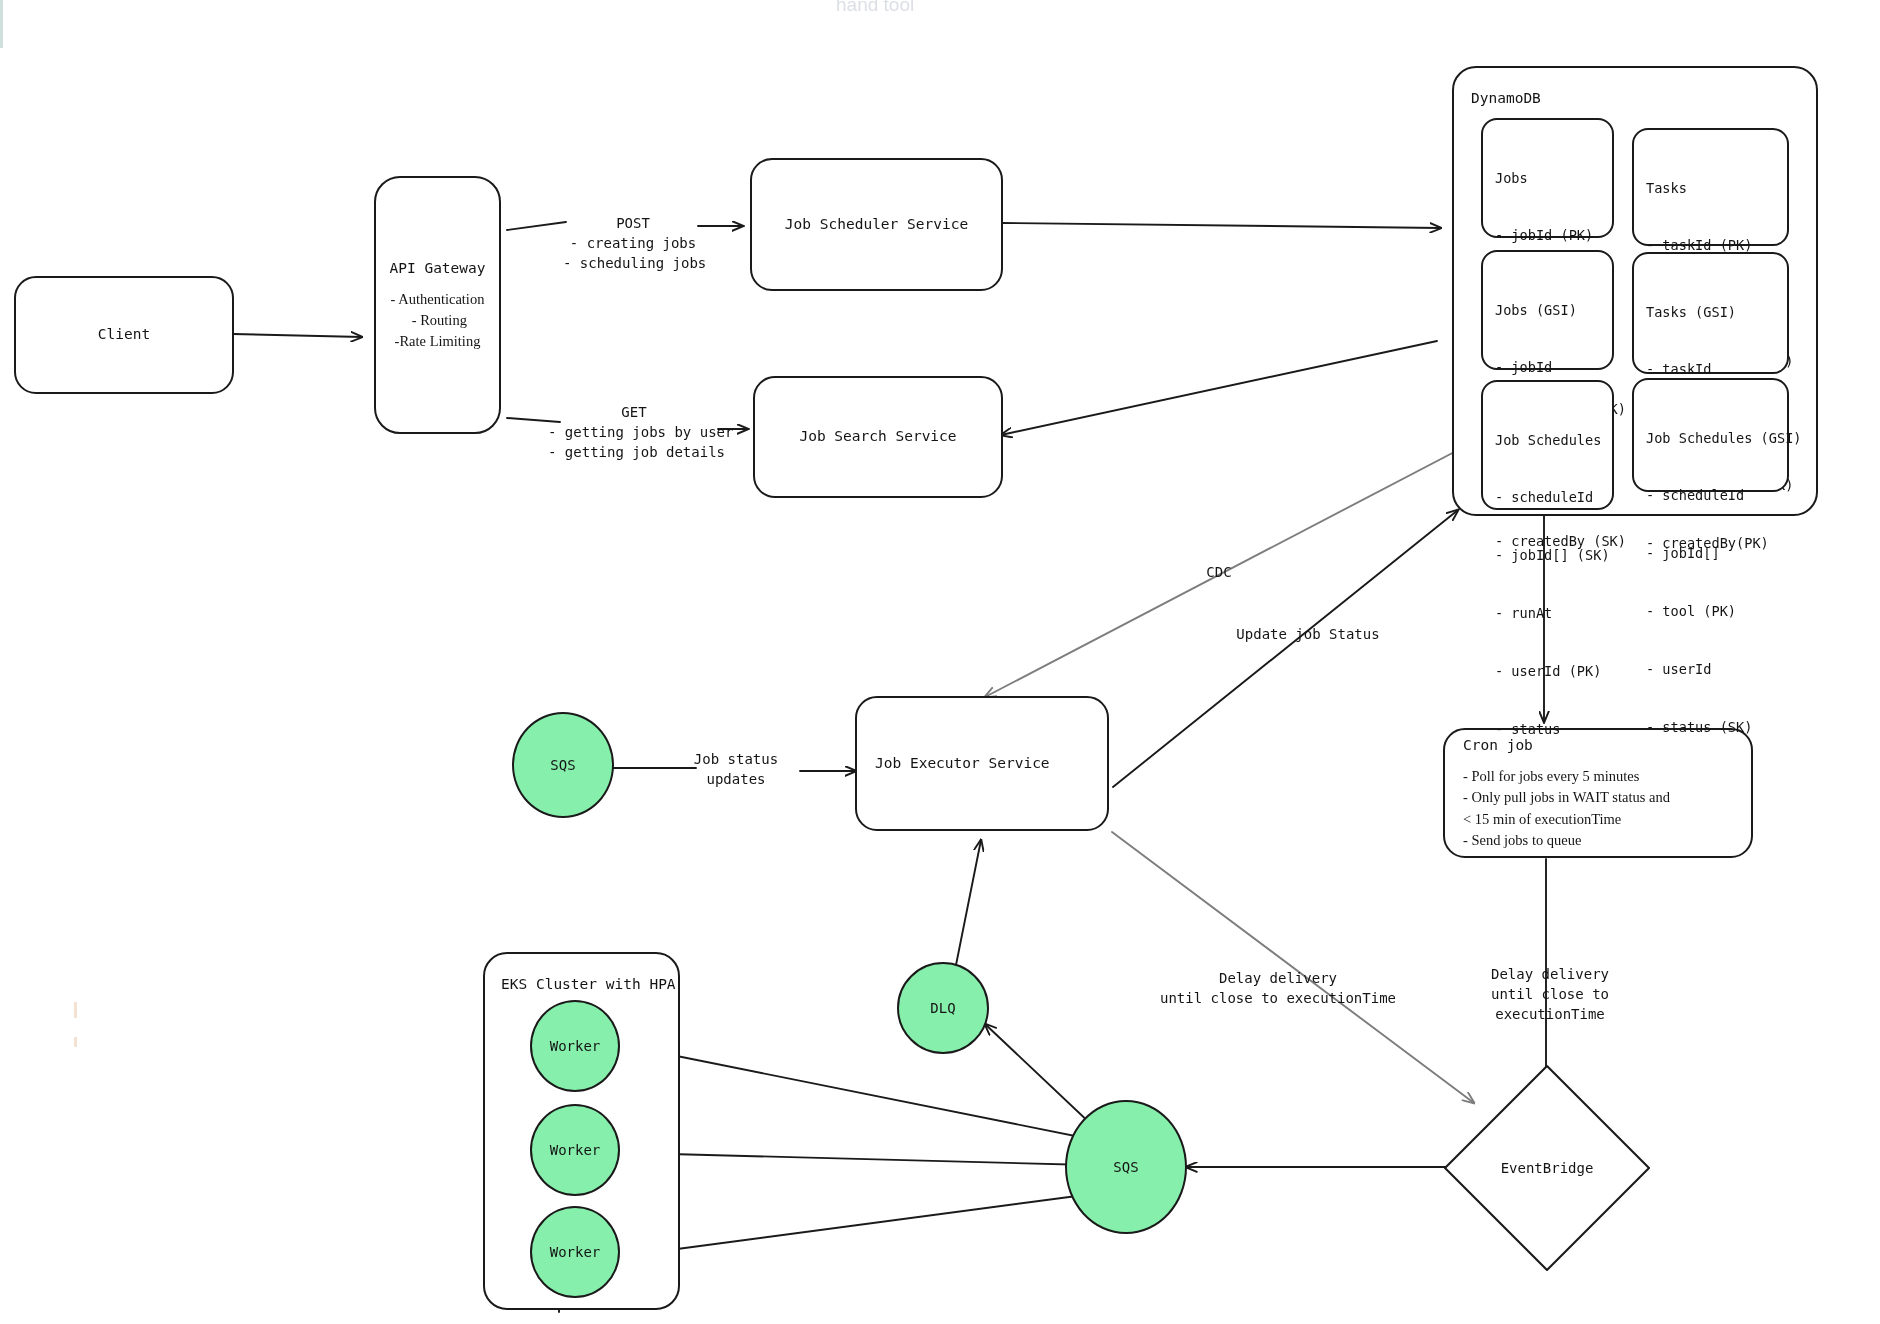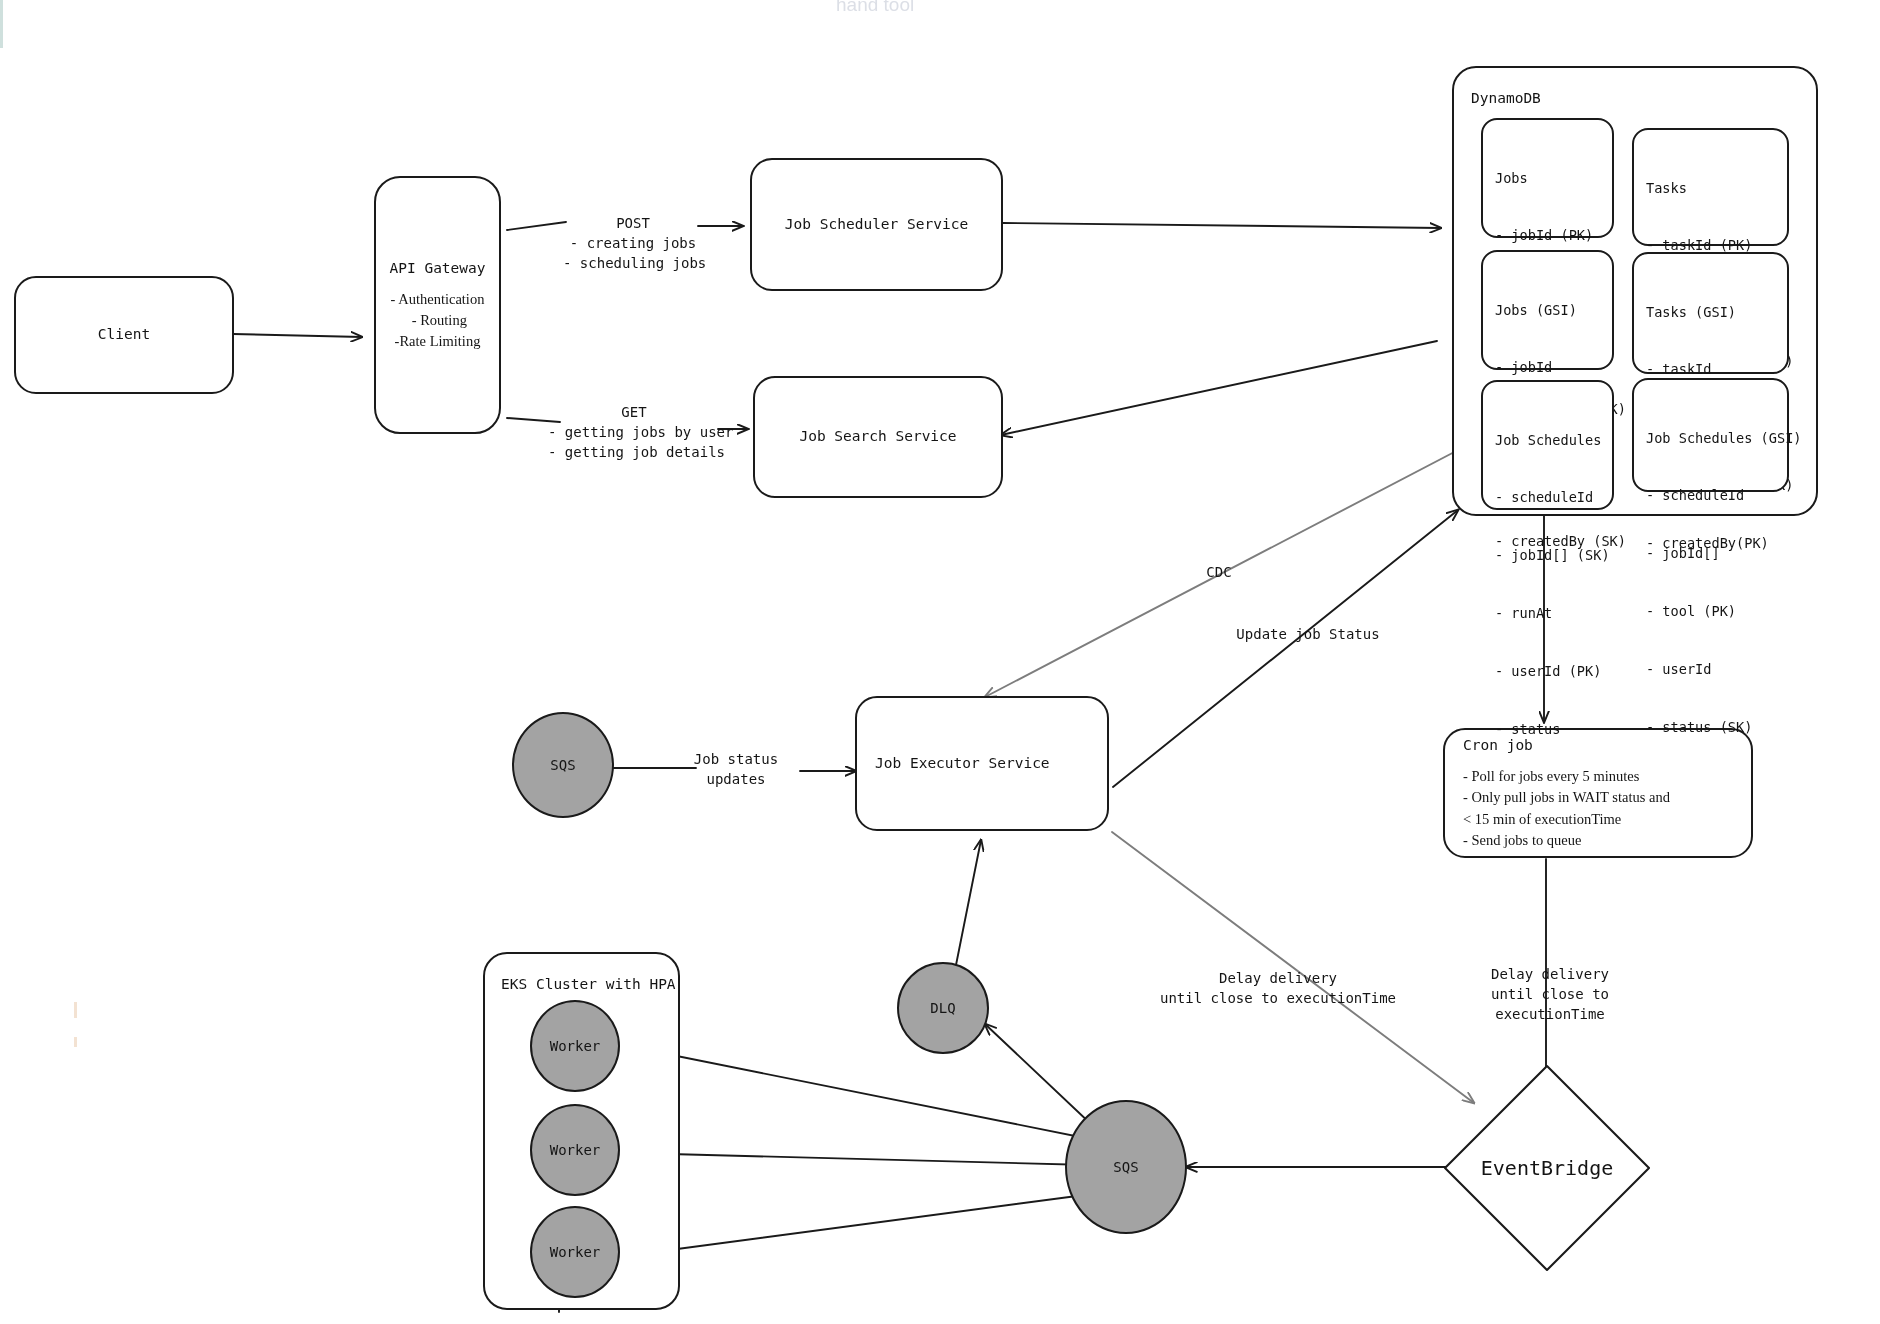--- a/index.html
+++ b/index.html
@@ -56,40 +56,40 @@
   .node.left-align .title,
   .node.left-align .lines {
     text-align: left;
     padding-left: 18px;
   }
   .circle {
     position: absolute;
     box-sizing: border-box;
     border: 2.1px solid #1a1a1a;
     border-radius: 50%;
-    background: #a3a3a3;
+    background: #86efac;
     display: flex;
     align-items: center;
     justify-content: center;
     font-size: 14px;
     color: #141414;
   }
   .diamond-wrap {
     position: absolute;
     display: flex;
     align-items: center;
     justify-content: center;
   }
   .diamond-shape {
     position: absolute;
     inset: 0;
   }
   .diamond-label {
     position: relative;
-    font-size: 20px;
+    font-size: 14px;
     color: #141414;
     z-index: 2;
   }
   .container-box {
     position: absolute;
     box-sizing: border-box;
     border: 2.1px solid #1a1a1a;
     border-radius: 24px;
     background: #ffffff;
   }

